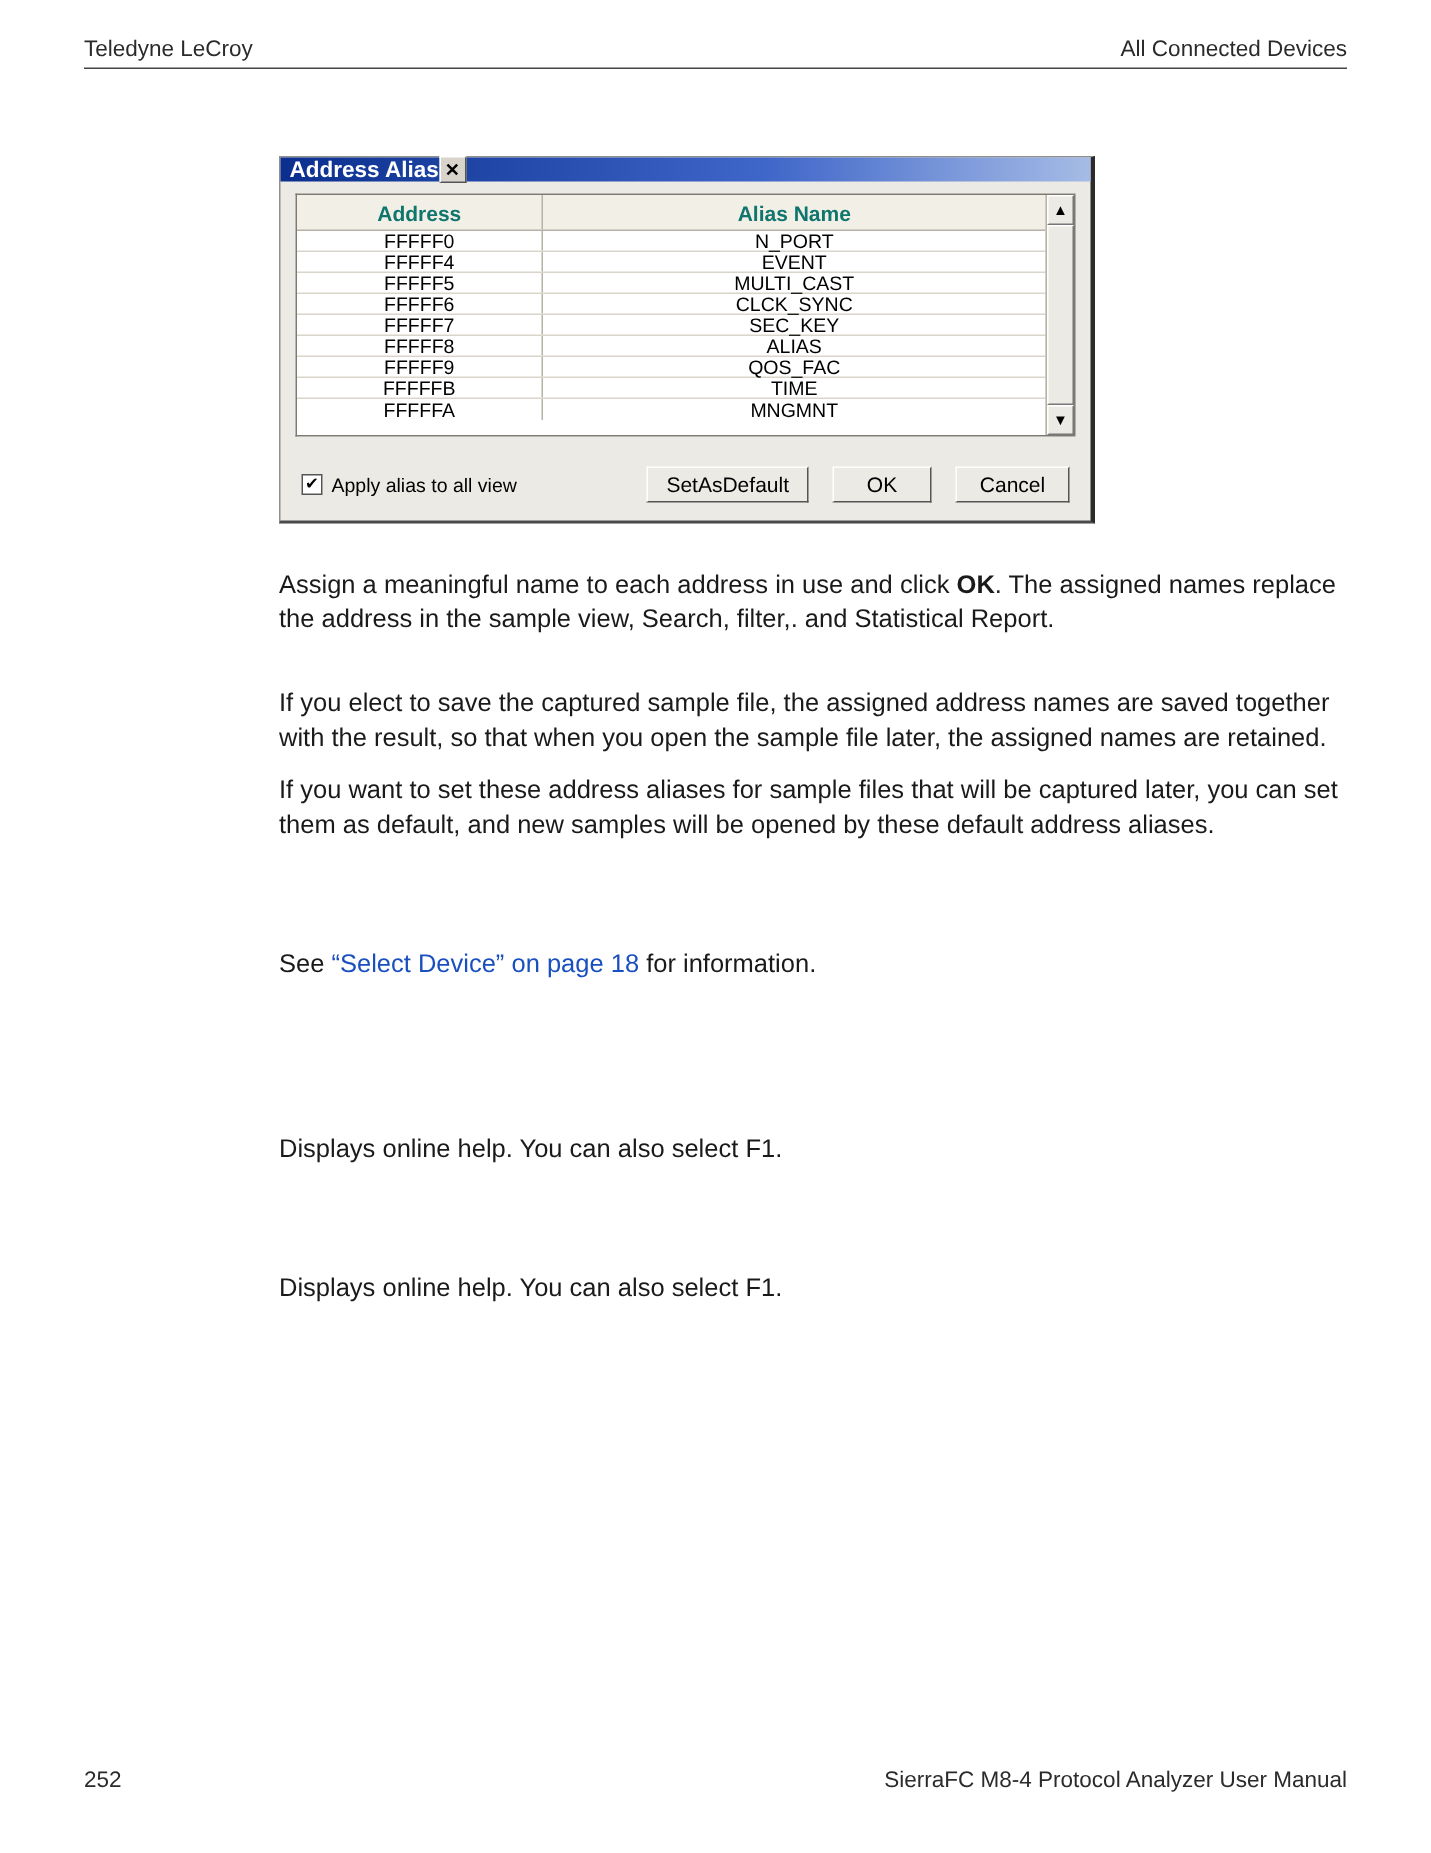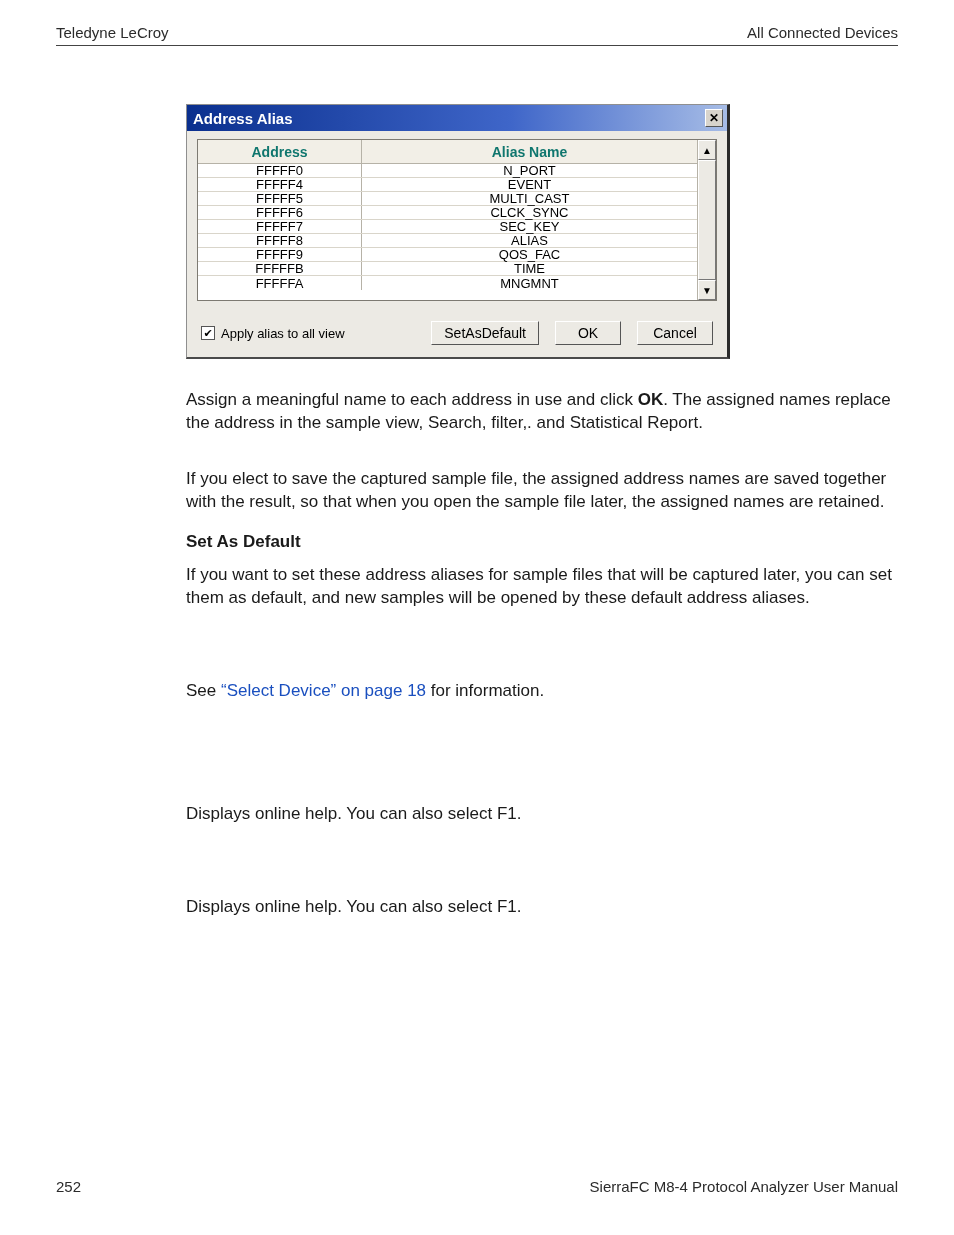--- a/index.html
+++ b/index.html
@@ -4,21 +4,21 @@
 <style>
   * { box-sizing: border-box; margin: 0; padding: 0; }
   html, body { width: 954px; height: 1235px; background: #fff; font-family: "Segoe UI", "Myriad Pro", Arial, sans-serif; color: #1a1a1a; }
   .page { position: relative; width: 954px; height: 1235px; padding: 24px 56px 40px 56px; border-radius: 25px; }
   .runhead { display: flex; justify-content: space-between; font-size: 15px; color: #2b2b2b; }
   .runhead-rule { border: none; border-top: 1px solid #444; margin-top: 4px; }
   .content { margin: 58px 0 0 130px; width: 720px; }
 
   
   .dlg { width: 544px; border: 1px solid #8f8f8f; border-right: 3px solid #2b2b2b; border-bottom: 2px solid #4a4a4a; background: #eceae4; font-family: Tahoma, "MS Sans Serif", sans-serif; font-size: 13px; color: #000; }
-  .titlebar { display: flex; align-items: center; justify-content: space-between; height: 26px; padding: 0 4px 0 6px; background: linear-gradient(90deg, #0a2f8e 0%, #3f66c9 60%, #a6bce6 100%); color: #fff; font-weight: bold; font-size: 15px; gap: 20px; }
+  .titlebar { display: flex; align-items: center; justify-content: flex-start; height: 16px; padding: 0 4px 0 6px; background: linear-gradient(90deg, #0a2f8e 0%, #3f66c9 60%, #a6bce6 100%); color: #fff; font-weight: bold; font-size: 15px; }
   .closebtn { width: 18px; height: 18px; background: #d8d4cc; border: 1px solid #fff; border-right-color: #555; border-bottom-color: #555; display:flex; align-items:center; justify-content:center; color:#000; font-weight:bold; font-size:12px; line-height:1; }
   .dlg-body { padding: 8px 10px 12px 10px; }
   .grid-wrap { display: flex; border: 1px solid #7d7a72; border-right: none; background: #fff; }
   .grid { flex: 1; }
   .grid-head { display: flex; height: 24px; background: #f2efe7; border-bottom: 1px solid #b6b2a7; }
   .gh-cell { display:flex; align-items:center; justify-content:center; font-weight:bold; color:#0f766e; font-size:14px; }
   .col-addr { width: 164px; border-right: 1px solid #b6b2a7; }
   .col-alias { flex: 1; justify-content:center; }
   .grid-rows { }
   .g-row { display:flex; height: 14px; border-bottom: 1px solid #d9d5ca; }
@@ -122,21 +122,20 @@
           <div class="dbtn" style="min-width:66px">OK</div>
           <div class="dbtn" style="min-width:76px">Cancel</div>
         </div>
       </div>
     </div>
 
     <p class="para">
       <span>Assign a meaningful name to each address in use and click </span><span class="bold">OK</span><span>. The assigned names replace the address in the sample view, Search, filter,. and Statistical Report.</span>
     </p>
     <p class="para">If you elect to save the captured sample file, the assigned address names are saved together with the result, so that when you open the sample file later, the assigned names are retained.</p>
-    <p class="heading-small">Set As Default</p>
     <p class="para" style="margin-top:12px">If you want to set these address aliases for sample files that will be captured later, you can set them as default, and new samples will be opened by these default address aliases.</p>
     <p class="para" style="margin-top:70px">
       <span>See </span><span class="link">“Select Device” on page 18</span><span> for information.</span>
     </p>
     <p class="para" style="margin-top:100px">Displays online help. You can also select F1.</p>
     <p class="para" style="margin-top:70px">Displays online help. You can also select F1.</p>
   </div>
 
   <div class="footer">
     <span>252</span>

